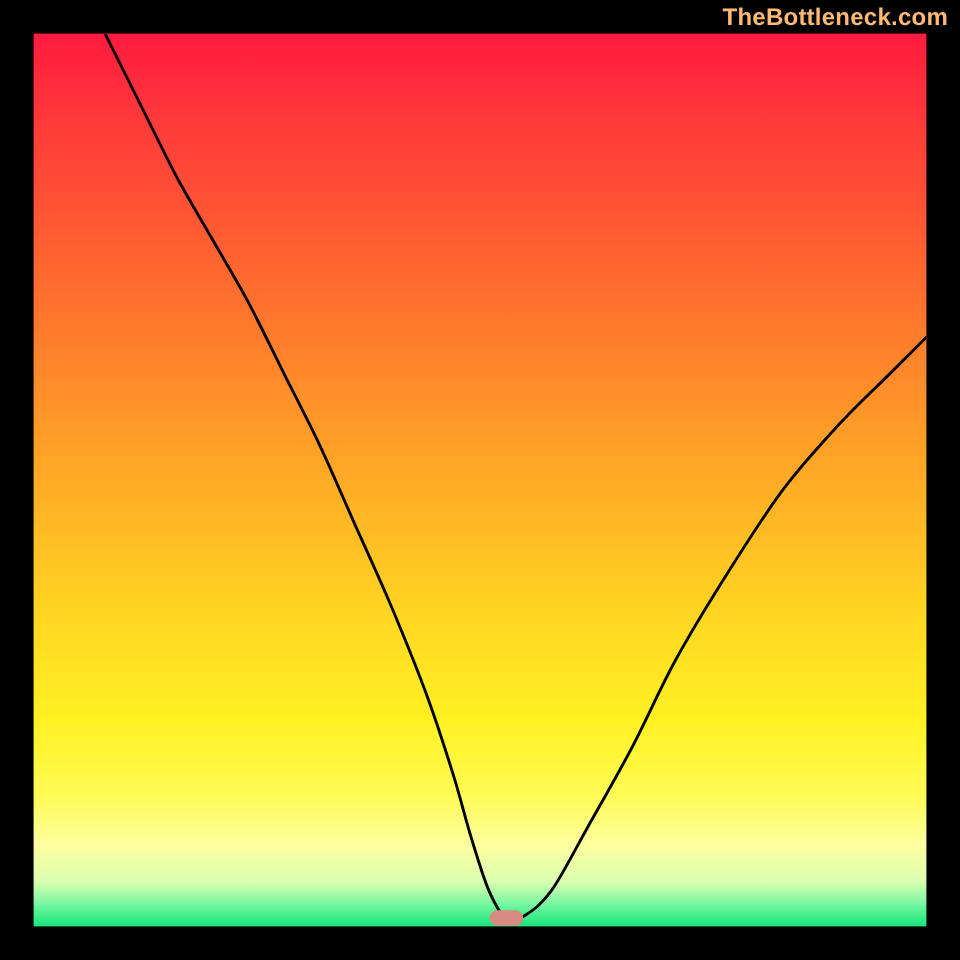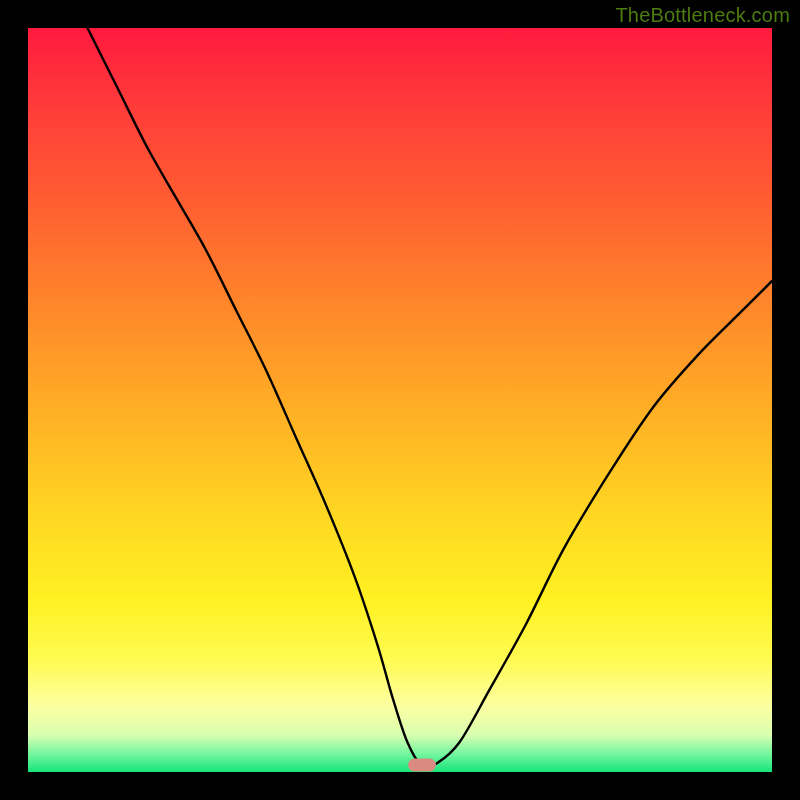--- a/index.html
+++ b/index.html
@@ -38,24 +38,24 @@
       #fdffa0 91%,
       #d9ffb0 95%,
       #77f7a0 97.5%,
       #17e47a 100%
     );
   }
   .watermark {
     position: absolute;
     top: 4px;
     right: 10px;
-    color: #4d7c0f;
+    color: #fdba74;
     font-size: 20px;
     letter-spacing: 0.2px;
-    font-weight: 400;
+    font-weight: 700;
   }
   svg.curve {
     position: absolute;
     top: 0;
     left: 0;
     width: 744px;
     height: 744px;
   }
   .marker {
     position: absolute;

